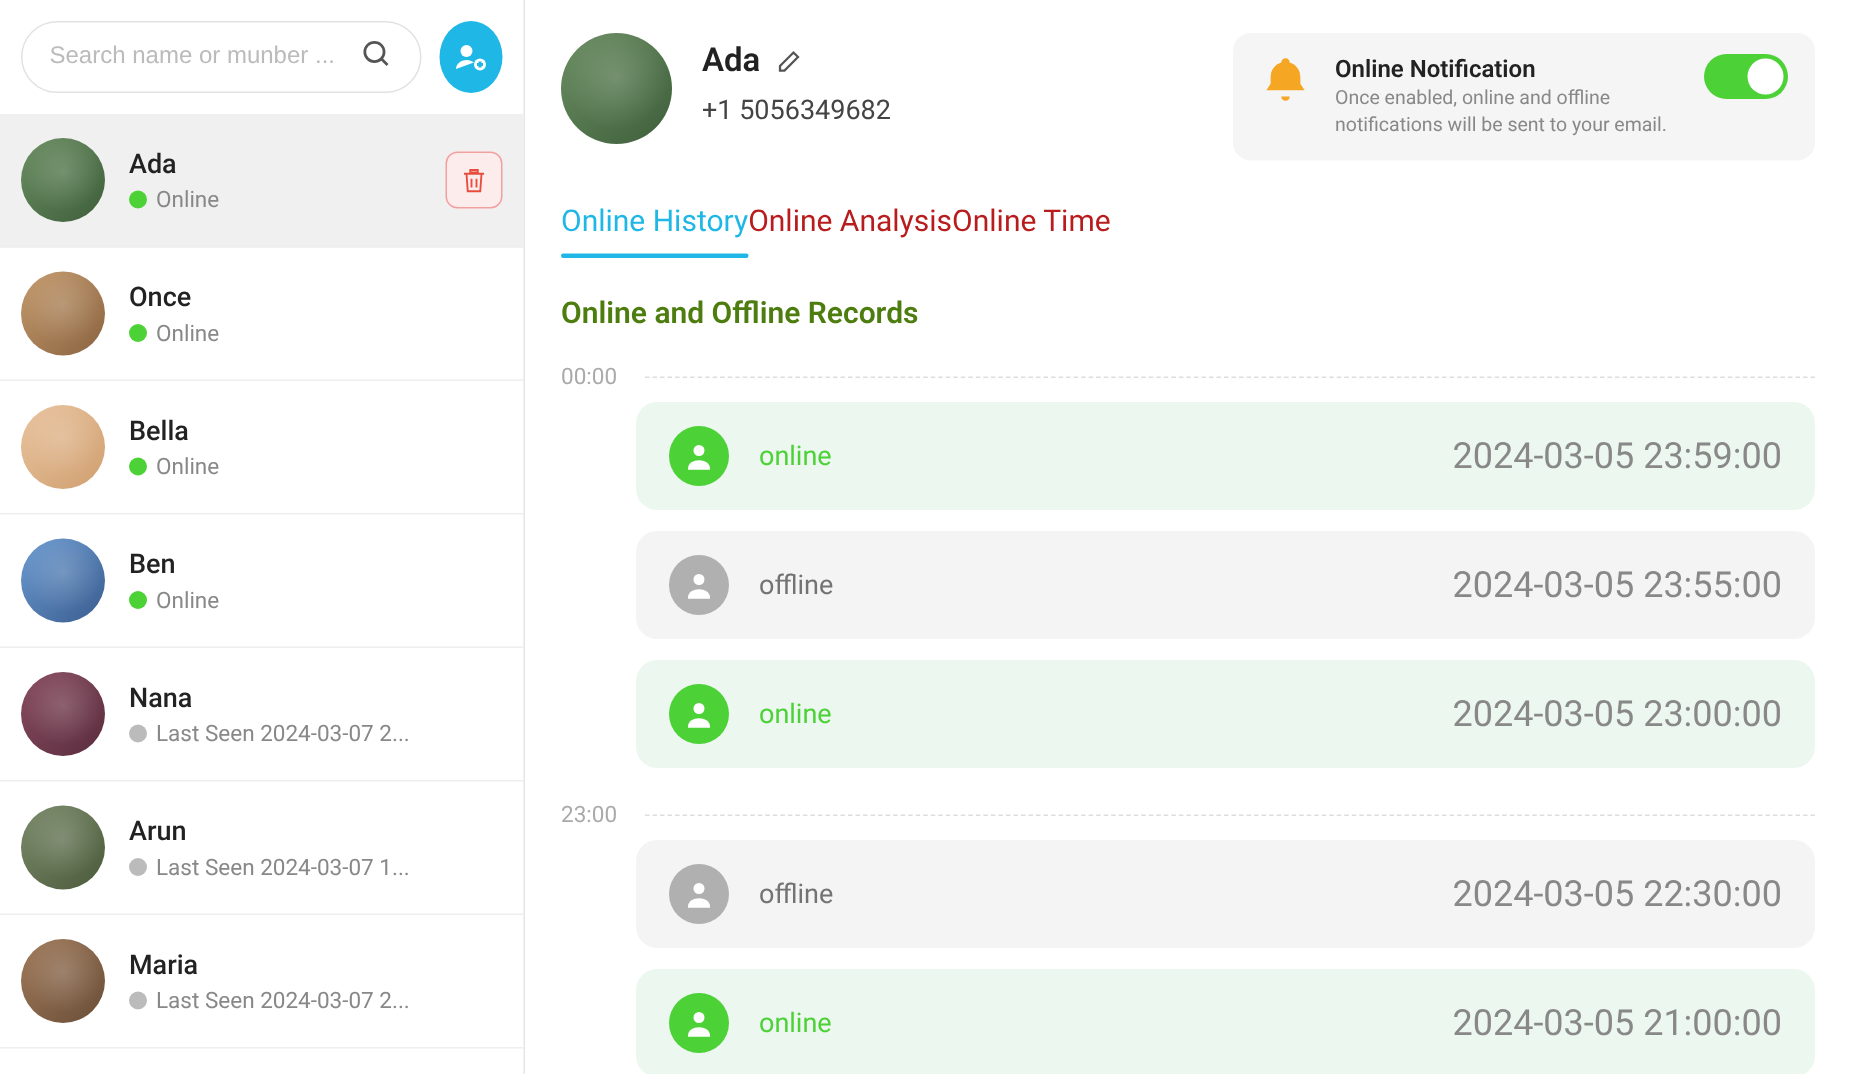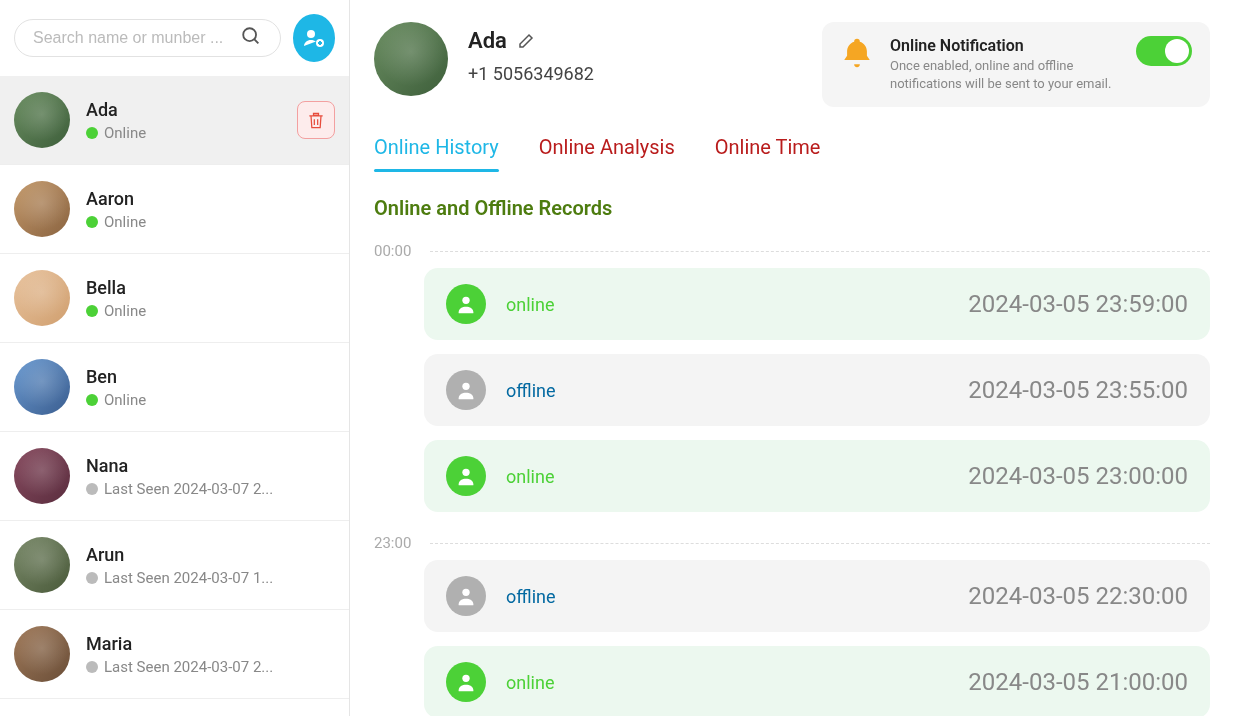--- a/index.html
+++ b/index.html
@@ -1,19 +1,19 @@
 <!DOCTYPE html>
 <html><head>
 <meta charset="utf-8">
 <style>
 * { box-sizing: border-box; margin: 0; padding: 0; }
 body { font-family: -apple-system, BlinkMacSystemFont, "Segoe UI", Roboto, Arial, sans-serif; background: #fff; color: #333; width: 1234px; height: 716px; overflow: hidden; display: flex; }
 .sidebar { width: 350px; border-right: 1px solid #e5e5e5; display: flex; flex-direction: column; height: 100%; overflow: hidden; }
 .search-row { display: flex; align-items: center; padding: 14px 14px 14px 14px; gap: 12px; }
-.search-box { flex: 1; border: 1px solid #e2e2e2; border-radius: 999px; height: 38px; display: flex; align-items: center; padding: 0 18px; }
+.search-box { flex: 1; border: 1px solid #e2e2e2; border-radius: 999px; height: 48px; display: flex; align-items: center; padding: 0 18px; }
 .search-box input { flex: 1; border: none; outline: none; font-size: 16px; color: #888; background: transparent; }
 .search-box input::placeholder { color: #bbb; }
 .search-icon-svg { width: 22px; height: 22px; stroke: #555; fill: none; stroke-width: 2; }
 .add-btn { width: 48px; height: 48px; border-radius: 50%; background: #1eb7e6; display: flex; align-items: center; justify-content: center; cursor: pointer; }
 .add-btn svg { width: 24px; height: 24px; fill: #fff; }
 .contacts { flex: 1; overflow-y: auto; }
 .contact { display: flex; align-items: center; padding: 16px 14px; border-bottom: 1px solid #eee; cursor: pointer; position: relative; }
 .contact.selected { background: #f0f0f0; }
 .avatar { width: 56px; height: 56px; border-radius: 50%; background: linear-gradient(135deg,#6b8e62,#3d5e3a); flex-shrink: 0; margin-right: 16px; position: relative; overflow: hidden; }
 .avatar.gradient2 { background: linear-gradient(135deg,#c49a6c,#8a6340); }
@@ -44,41 +44,41 @@
 .profile-phone { font-size: 18px; color: #444; }
 .notif-card { margin-left: auto; background: #f5f5f5; border-radius: 12px; padding: 14px 18px; display: flex; align-items: flex-start; gap: 16px; max-width: 400px; }
 .bell { width: 34px; height: 34px; flex-shrink:0; }
 .bell svg { width: 34px; height: 34px; fill: #f5a623; }
 .notif-text { display: flex; flex-direction: column; gap: 2px; }
 .notif-title { font-size: 16px; font-weight: 600; color: #222; }
 .notif-desc { font-size: 13px; color: #888; line-height: 1.4; max-width: 230px; }
 .toggle { width: 56px; height: 30px; border-radius: 999px; background: #4cd137; position: relative; cursor: pointer; flex-shrink: 0; }
 .toggle::after { content:""; position: absolute; right: 3px; top: 3px; width: 24px; height: 24px; background: #fff; border-radius: 50%; }
 
-.tabs { display: flex; gap: 40px; padding: 28px 24px 0 24px; border-bottom: 1px solid transparent; }
+.tabs { display: flex; padding: 28px 24px 0 24px; border-bottom: 1px solid transparent; }
 .tab { font-size: 20px; color: #b91c1c; padding-bottom: 12px; cursor: pointer; position: relative; }
 .tab.active { color: #1eb7e6; }
 .tab.active::after { content:""; position:absolute; left:0; right:0; bottom:-1px; height:3px; background:#1eb7e6; border-radius: 2px; }
 
 .records-title { font-size: 20px; font-weight: 600; color: #4d7c0f; padding: 24px 8px 14px 24px; }
 
 .timeline { flex:1; overflow-y:auto; padding: 0 24px 24px 24px; }
 .time-label { font-size: 15px; color: #aaa; padding: 8px 0 8px 0; position: relative; }
 .time-label::after { content:""; position:absolute; left: 56px; right: 0; top: 50%; border-top: 1px dashed #ddd; }
 .record-list { display: flex; flex-direction: column; gap: 14px; padding-left: 50px; margin-bottom: 14px; }
 .record { border-radius: 14px; padding: 16px 22px; display: flex; align-items: center; gap: 20px; }
 .record.online { background: #ecf8ef; }
 .record.offline { background: #f4f4f4; }
 .record-icon { width: 40px; height: 40px; border-radius: 50%; display: flex; align-items: center; justify-content: center; flex-shrink:0; }
 .record.online .record-icon { background: #4cd137; }
 .record.offline .record-icon { background: #b0b0b0; }
 .record-icon svg { width: 22px; height: 22px; fill: #fff; }
 .record-status-text { font-size: 18px; }
 .record.online .record-status-text { color: #4cd137; }
-.record.offline .record-status-text { color: #0369a1; }
+.record.offline .record-status-text { color: #737373; }
 .record-time { margin-left: auto; font-size: 24px; color: #888; }
 </style>
 </head>
 <body>
 
 <div class="sidebar">
   <div class="search-row">
     <div class="search-box">
       <input type="text" placeholder="Search name or munber ..." style="">
       <span>
@@ -110,21 +110,21 @@
     <div class="delete-btn">
           <svg viewBox="0 0 24 24">
             <path d="M6 7h12l-1 14H7L6 7zm3-3h6v2H9V4zM4 7h16" stroke="#e74c3c" stroke-width="1.5" fill="none"></path>
             <path d="M10 11v7M14 11v7" stroke="#e74c3c" stroke-width="1.5"></path>
           </svg>
         </div>
   </div>
       <div class="contact">
     <div class="avatar gradient2"></div>
     <div class="contact-info">
-      <span class="contact-name">Aaron</span>
+      <span class="contact-name">Once</span>
       <span class="contact-status">
         <span class="dot online"></span>
         <span>Online</span>
       </span>
     </div>
 
   </div>
       <div class="contact">
     <div class="avatar gradient3"></div>
     <div class="contact-info">

